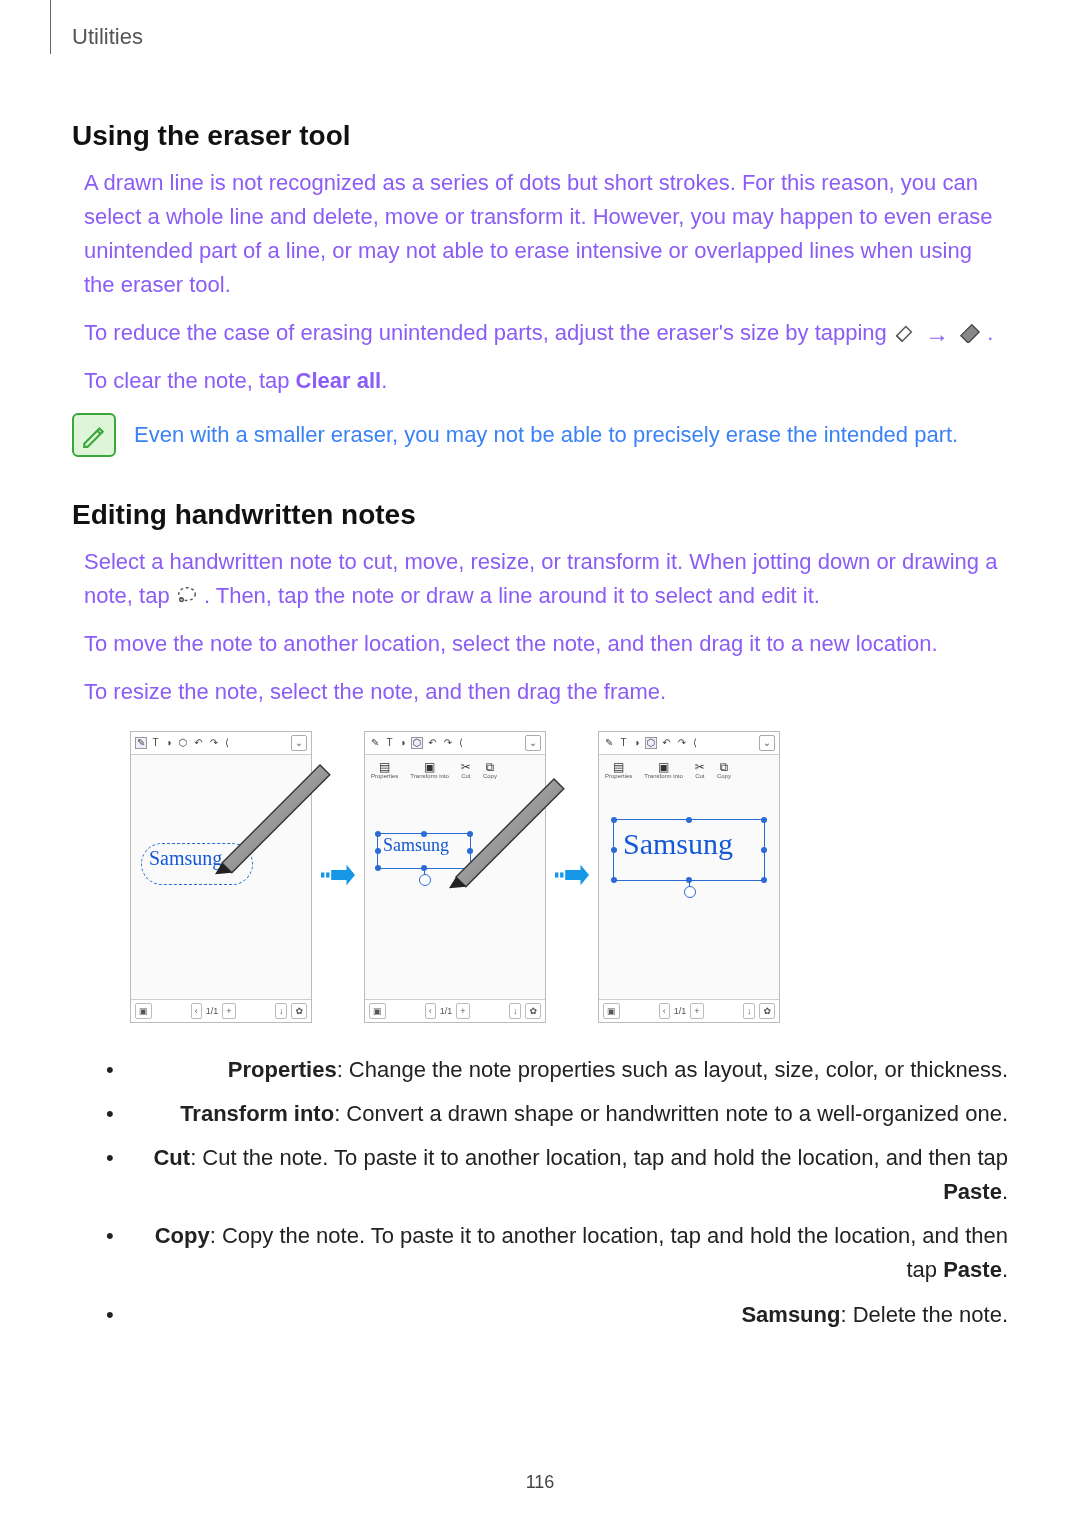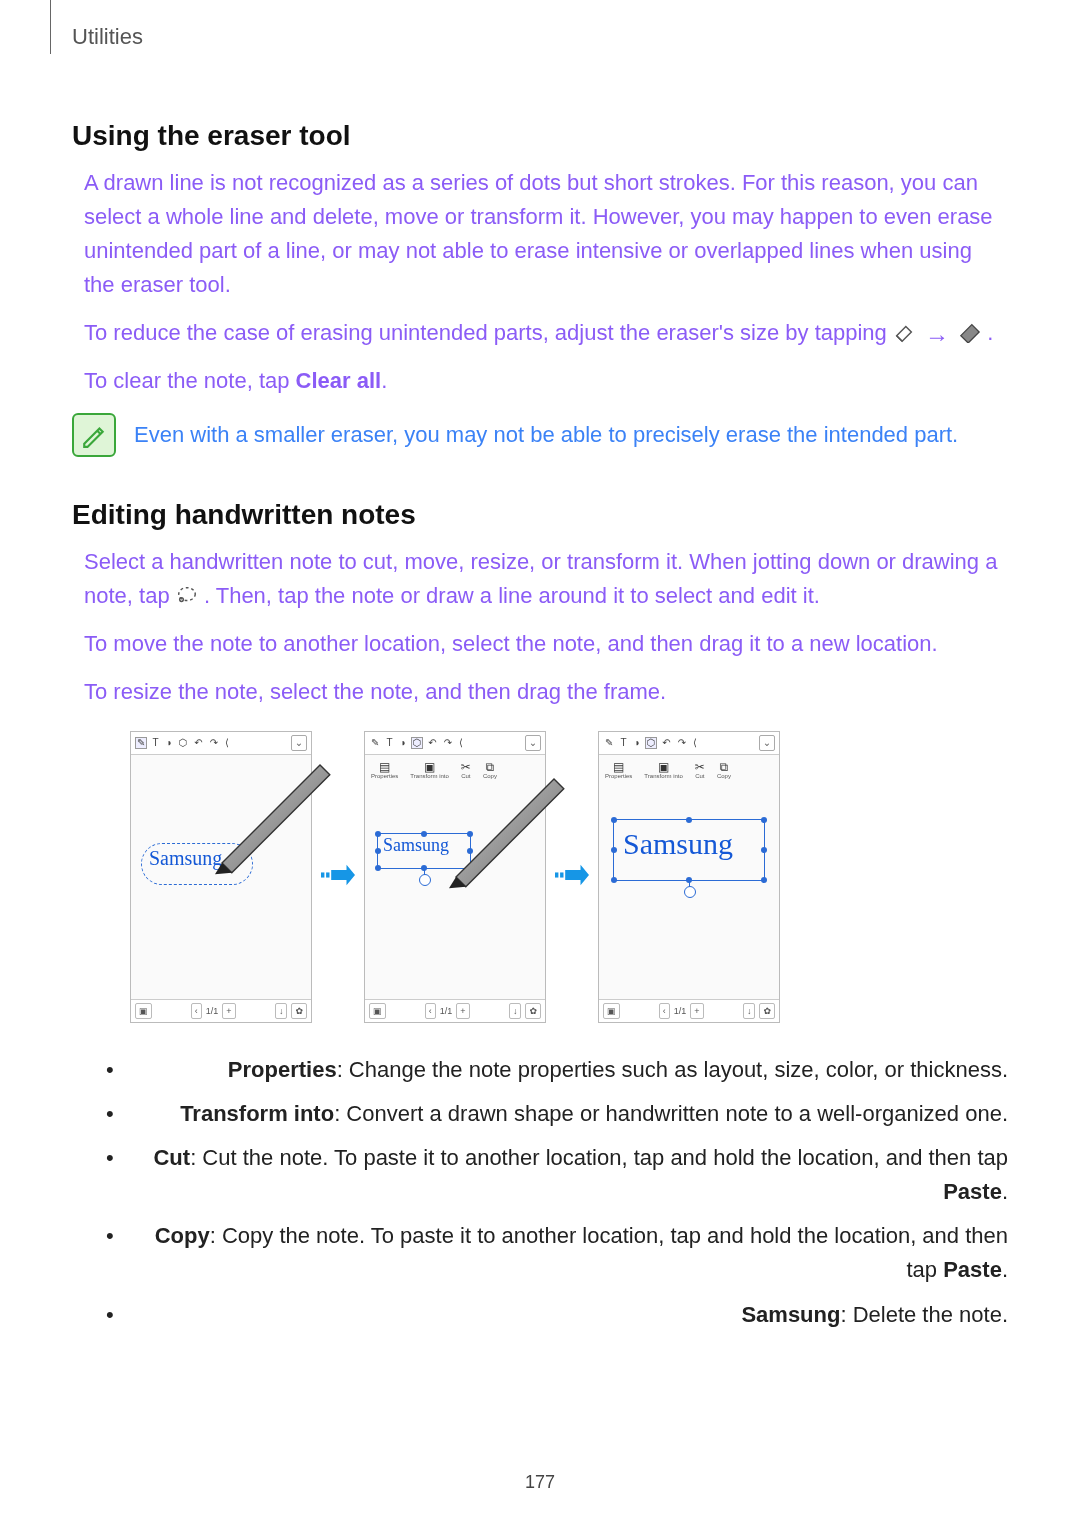--- a/index.html
+++ b/index.html
@@ -537,14 +537,14 @@
       <li>
         <span class="bold">Copy</span><span>: Copy the note. To paste it to another location, tap and hold the location, and then tap </span><span class="bold">Paste</span><span>.</span>
       </li>
       <li>
         <span class="bold">Samsung</span><span>: Delete the note.</span>
       </li>
     </ul>
 
   </div>
 
-  <div class="page-num">177</div>
+  <div class="page-num">116</div>
 </div>
 
 </body></html>

